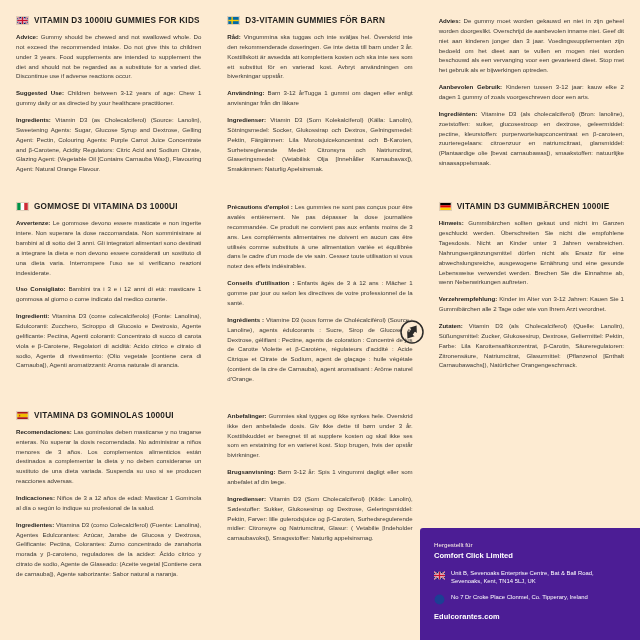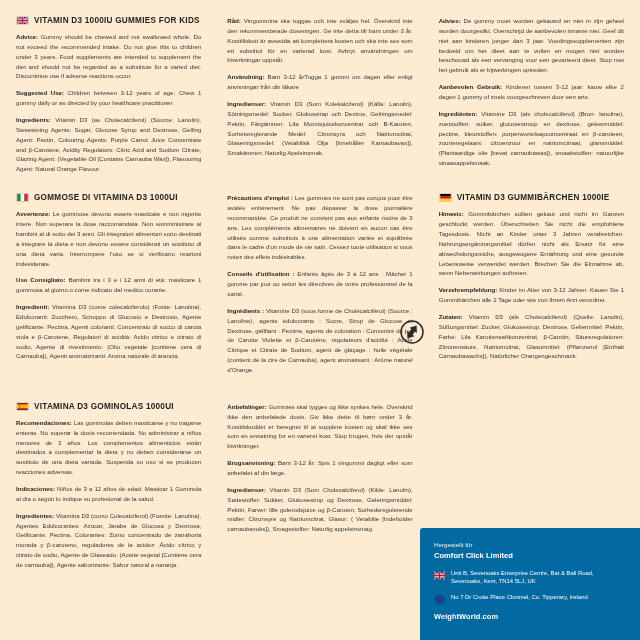--- a/index.html
+++ b/index.html
@@ -79,21 +79,21 @@
     top: 320px;
     width: 24px;
     height: 24px;
   }
   .footer-box {
     position: absolute;
     left: 420px;
     top: 528px;
     width: 220px;
     height: 112px;
-    background: #0369a1;
+    background: #4c1d95;
     color: #ffffff;
     box-sizing: border-box;
     padding: 13px 14px;
     border-radius: 3px 0 0 0;
   }
   .fb-made {
     font-size: 6.2px;
     line-height: 1.4;
     margin: 0 0 1px 0;
     color: #fff3e7;
@@ -122,21 +122,21 @@
     margin: 0;
     color: #ffffff;
   }
   .fb-web {
     font-size: 7.4px;
     margin: 3px 0 0 0;
     letter-spacing: 0.1px;
   }
   .fb-web b { font-weight: bold; }
   .fb-web span { font-weight: bold; }
-  .row2 { margin-top: 5px; }
+  .row2 { margin-top: 14px; }
   .row3 { margin-top: 13px; }
 </style>
 </head>
 <body>
 
 <div class="page">
 
   <div class="grid">
 
     <div class="panel">
@@ -157,20 +157,30 @@
       </div>
       <div class="block">
         <p class="body-text"><span class="lbl">Suggested Use:</span><span> Children between 3-12 years of age: Chew 1 gummy daily or as directed by your healthcare practitioner.</span></p>
       </div>
       <div class="block">
         <p class="body-text"><span class="lbl">Ingredients:</span><span> Vitamin D3 (as Cholecalciferol) (Source: Lanolin), Sweetening Agents: Sugar, Glucose Syrup and Dextrose, Gelling Agent: Pectin, Colouring Agents: Purple Carrot Juice Concentrate and β-Carotene, Acidity Regulators: Citric Acid and Sodium Citrate, Glazing Agent: (Vegetable Oil [Contains Carnauba Wax]), Flavouring Agent: Natural Orange Flavour.</span></p>
       </div>
     </div>
 
     <div class="panel">
+      <div class="panel-head">
+        <span class="flags">
+          <svg class="flag" viewBox="0 0 60 40">
+            <rect width="60" height="40" fill="#006AA7"></rect>
+            <rect x="18" y="0" width="8" height="40" fill="#FECC00"></rect>
+            <rect x="0" y="16" width="60" height="8" fill="#FECC00"></rect>
+          </svg>
+        </span>
+        <div class="panel-title">D3-VITAMIN GUMMIES FÖR BARN</div>
+      </div>
       <div class="block">
         <p class="body-text"><span class="lbl">Råd:</span><span> Vingummina ska tuggas och inte sväljas hel. Överskrid inte den rekommenderade doseringen. Ge inte detta till barn under 3 år. Kosttillskott är avsedda att komplettera kosten och ska inte ses som ett substitut för en varierad kost. Avbryt användningen om biverkningar uppstår.</span></p>
       </div>
       <div class="block">
         <p class="body-text"><span class="lbl">Användning:</span><span> Barn 3-12 årTugga 1 gummi om dagen eller enligt anvisningar från din läkare</span></p>
       </div>
       <div class="block">
         <p class="body-text"><span class="lbl">Ingredienser:</span><span> Vitamin D3 (Som Kolekalciferol) (Källa: Lanolin), Sötningsmedel: Socker, Glukossirap och Dextros, Gelningsmedel: Pektin, Färgämnen: Lila Morotsjuicekoncentrat och B-Karoten, Surhetsreglerande Medel: Citronsyra och Natriumcitrat, Glaseringsmedel: (Vetabilisk Olja [Innehåller Karnaubavax]), Smakämnen: Naturlig Apelsinsmak.</span></p>
       </div>
     </div>
@@ -305,16 +315,16 @@
       <p class="addr-text">Unit B, Sevenoaks Enterprise Centre, Bat &amp; Ball Road, Sevenoaks, Kent, TN14 5LJ, UK</p>
     </div>
 
     <div class="addr-row">
       <svg class="addr-icon" viewBox="0 0 40 40">
         <circle cx="20" cy="20" r="18" fill="#1c3f94"></circle>
       </svg>
       <p class="addr-text">No 7 Dr Croke Place Clonmel, Co. Tipperary, Ireland</p>
     </div>
 
-    <p class="fb-web"><b>WeightWorld</b><span>.com</span></p>
+    <p class="fb-web"><b>Edulcorantes</b><span>.com</span></p>
   </div>
 
 </div>
 
 </body></html>

